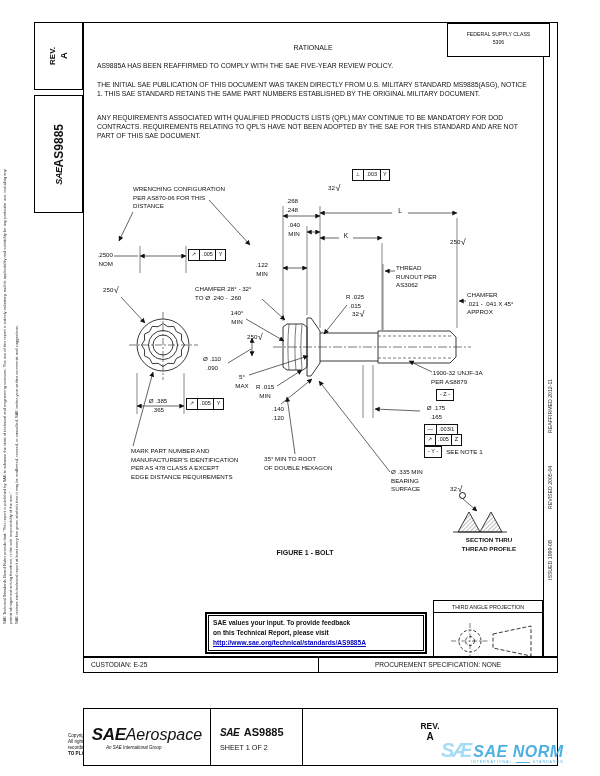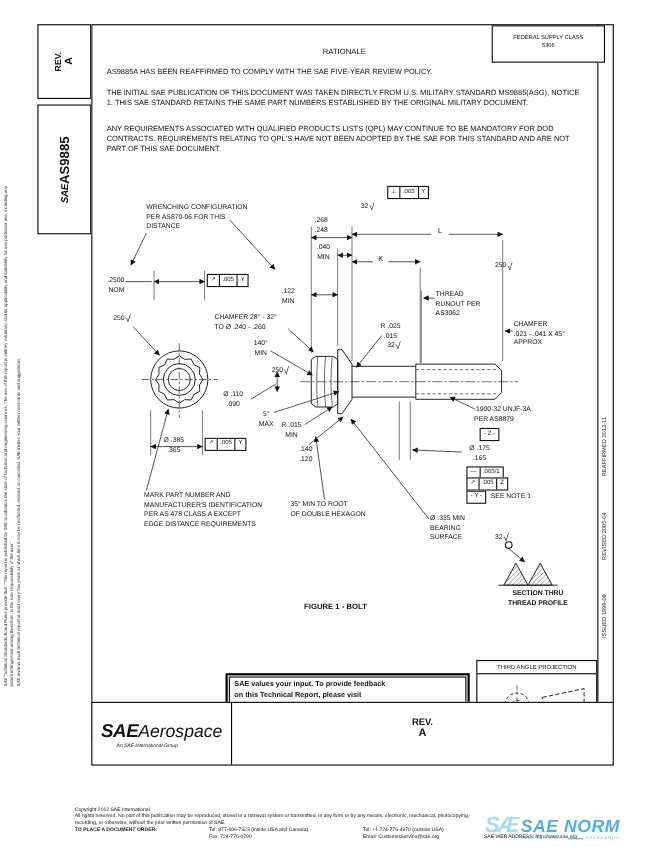--- a/index.html
+++ b/index.html
@@ -284,26 +284,33 @@
 
   <div class="abs" style="left:433px;top:600px;width:110px;height:57px;border:1px solid #000;box-sizing:border-box;z-index:1;">
     <div class="tc" style="border-bottom:1px solid #000;font-size:5.4px;padding:3px 0 2px;">THIRD ANGLE PROJECTION</div>
   </div>
 
   <div class="abs" style="left:83px;top:657px;width:475px;height:16px;border:1.5px solid #000;box-sizing:border-box;display:flex;z-index:4;background:#fff;">
     <div class="cell" style="width:235px;font-size:6.6px;padding:3px 0 0 7px;">CUSTODIAN: E-25</div>
     <div class="tc" style="flex:1;font-size:6.6px;padding-top:3px;">PROCUREMENT SPECIFICATION: NONE</div>
   </div>
 
-  <div class="abs" style="left:83px;top:638px;width:475px;height:58px;border:1.5px solid #000;box-sizing:border-box;display:flex;z-index:4;background:#fff;">
+  <div class="abs" style="left:83px;top:708px;width:475px;height:58px;border:1.5px solid #000;box-sizing:border-box;display:flex;z-index:4;background:#fff;">
     <div class="cell" style="width:127px;display:flex;flex-direction:column;align-items:center;justify-content:center;">
       <div style="white-space:nowrap;">
         <span class="saeglyph" style="font-size:17px;">SAE</span><span style="font-size:16px;font-style:italic;">Aerospace</span>
       </div>
       <div style="font-size:4.5px;font-style:italic;align-self:flex-start;margin-left:22px;">An SAE International Group</div>
+    </div>
+    <div class="cell" style="width:92px;padding:13px 0 0 9px;">
+      <div style="white-space:nowrap;">
+        <span class="saeglyph" style="font-size:10px;">SAE</span>
+        <span style="font-size:11px;font-weight:bold;">AS9885</span>
+      </div>
+      <div style="font-size:7.2px;margin-top:3px;">SHEET 1 OF 2</div>
     </div>
     <div class="tc" style="flex:1;padding-top:12px;border-right:none;">
       <div style="font-size:8.5px;font-weight:bold;">REV.</div>
       <div style="font-size:10px;font-weight:bold;">A</div>
     </div>
   </div>
 
   <div class="abs" style="left:68px;top:733px;font-size:4.6px;">Copyright 2012 SAE International</div>
   <div class="abs" style="left:68px;top:739px;width:475px;font-size:4.6px;">All rights reserved. No part of this publication may be reproduced, stored in a retrieval system or transmitted, in any form or by any means, electronic, mechanical, photocopying,</div>
   <div class="abs" style="left:68px;top:745px;width:475px;font-size:4.6px;">recording, or otherwise, without the prior written permission of SAE.</div>

